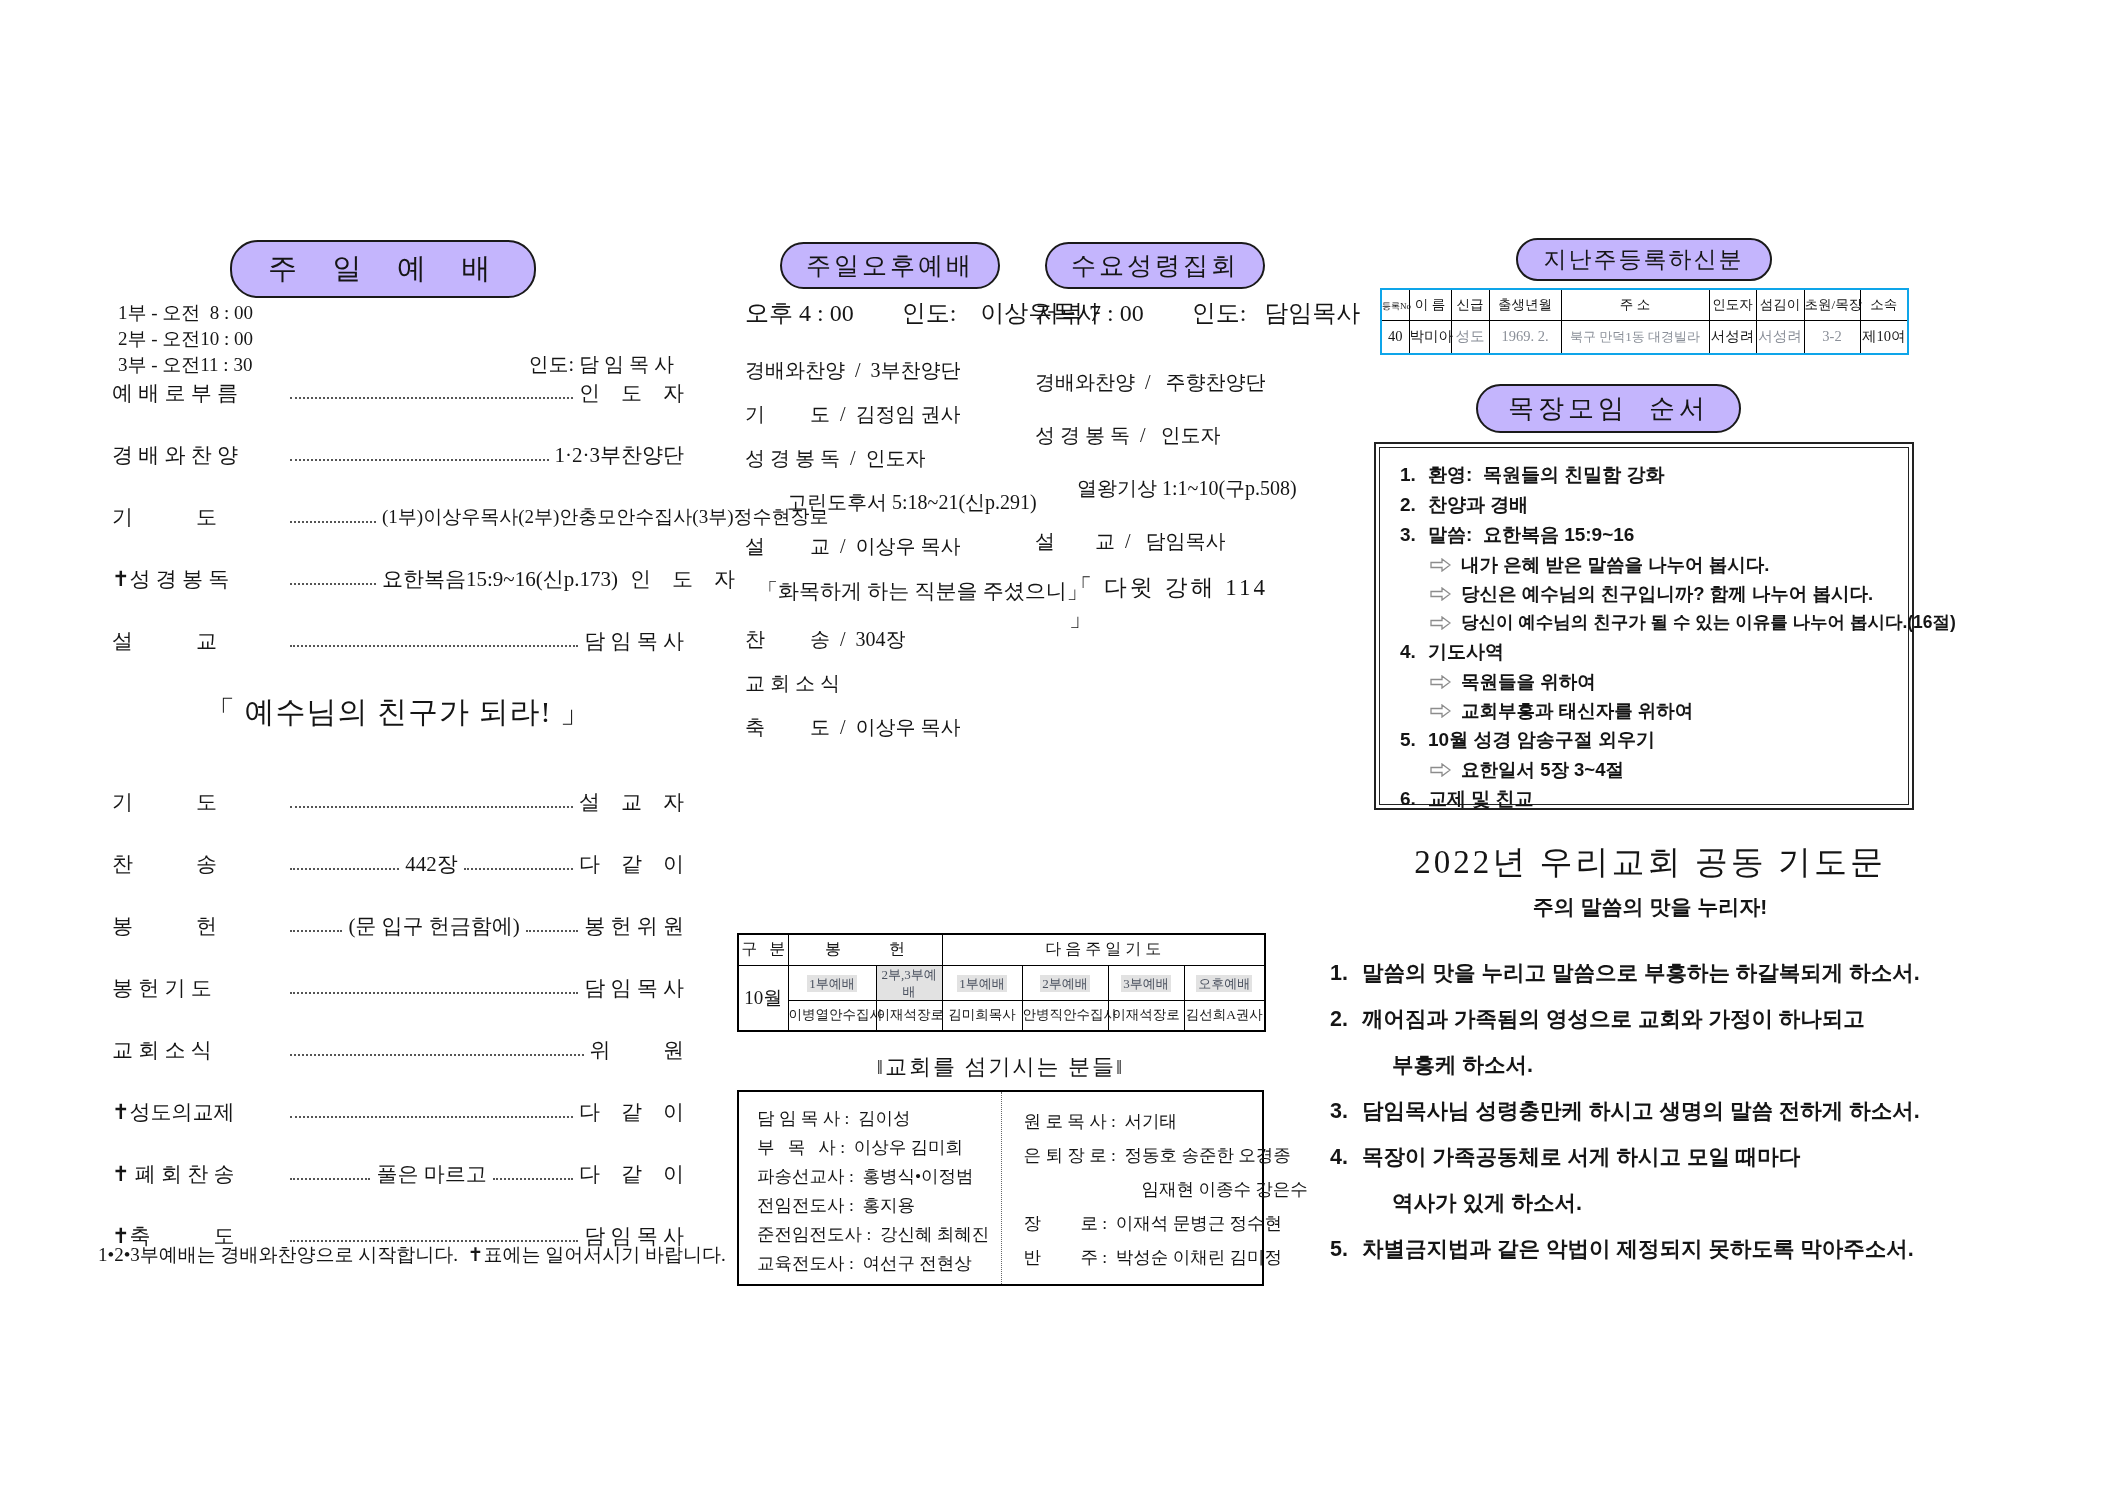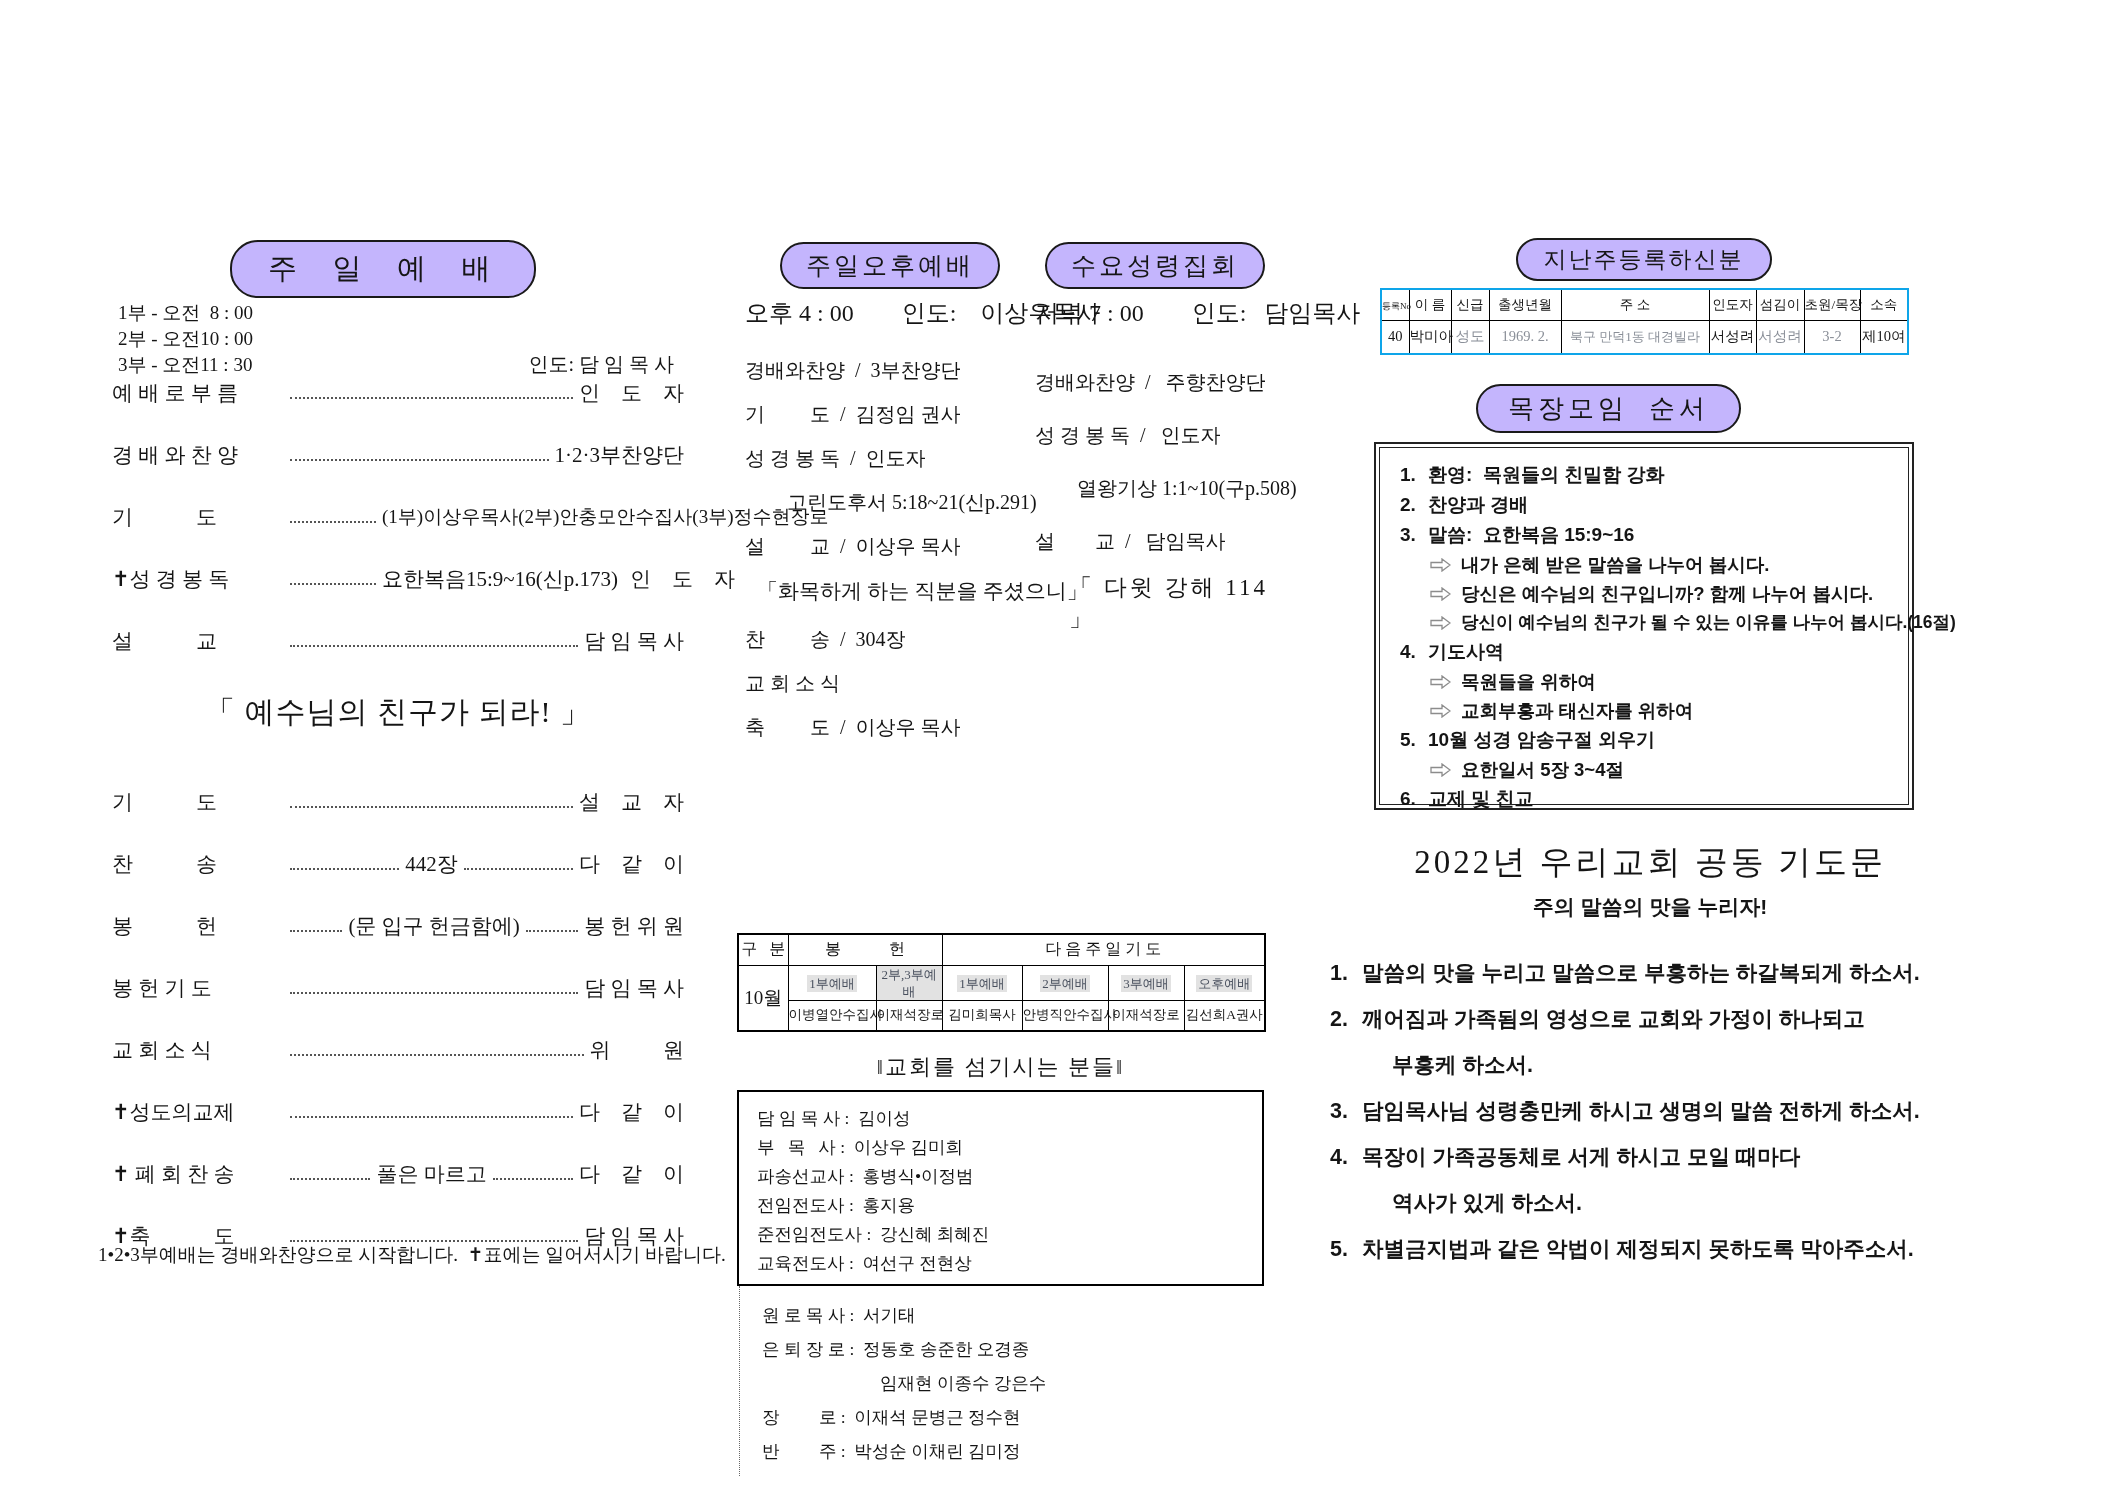--- a/index.html
+++ b/index.html
@@ -39,21 +39,21 @@
   table.duty{border-collapse:collapse;width:527px;table-layout:fixed;border:2px solid #000;}
   table.duty td{border:1px solid #000;text-align:center;vertical-align:middle;padding:0;}
   .duty-h{font-size:16px;height:31px;white-space:pre;}
   .duty-month{font-size:19px;}
   .duty-sub{height:29px;}
   .duty-sub .hl{display:inline-block;background:#e2e2e2;color:#49505e;font-size:13px;padding:0 2px;line-height:17px;}
   .duty-name{font-size:13.5px;height:31px;white-space:nowrap;}
 
   
   .serv-title{font-size:22px;letter-spacing:2px;}
-  .serv-box{display:flex;border:2px solid #000;width:527px;height:196px;box-sizing:border-box;flex-direction:column;}
+  .serv-box{display:flex;border:2px solid #000;width:527px;height:196px;box-sizing:border-box;}
   .serv-col{width:50%;box-sizing:border-box;padding:12px 8px 8px 18px;}
   .serv-col.r{border-left:1px dotted #666;padding-left:22px;}
   .serv-line{font-size:17.5px;line-height:29px;white-space:pre;}
   .serv-line.tall{line-height:34px;}
   .serv-line.indent{padding-left:118px;}
 
   
   table.reg{border-collapse:collapse;width:527px;table-layout:fixed;border:2px solid #0ea5e9;}
   table.reg td{border:1px solid #000;text-align:center;vertical-align:middle;padding:0;white-space:nowrap;}
   .reg-h{font-size:13.5px;height:31px;}

